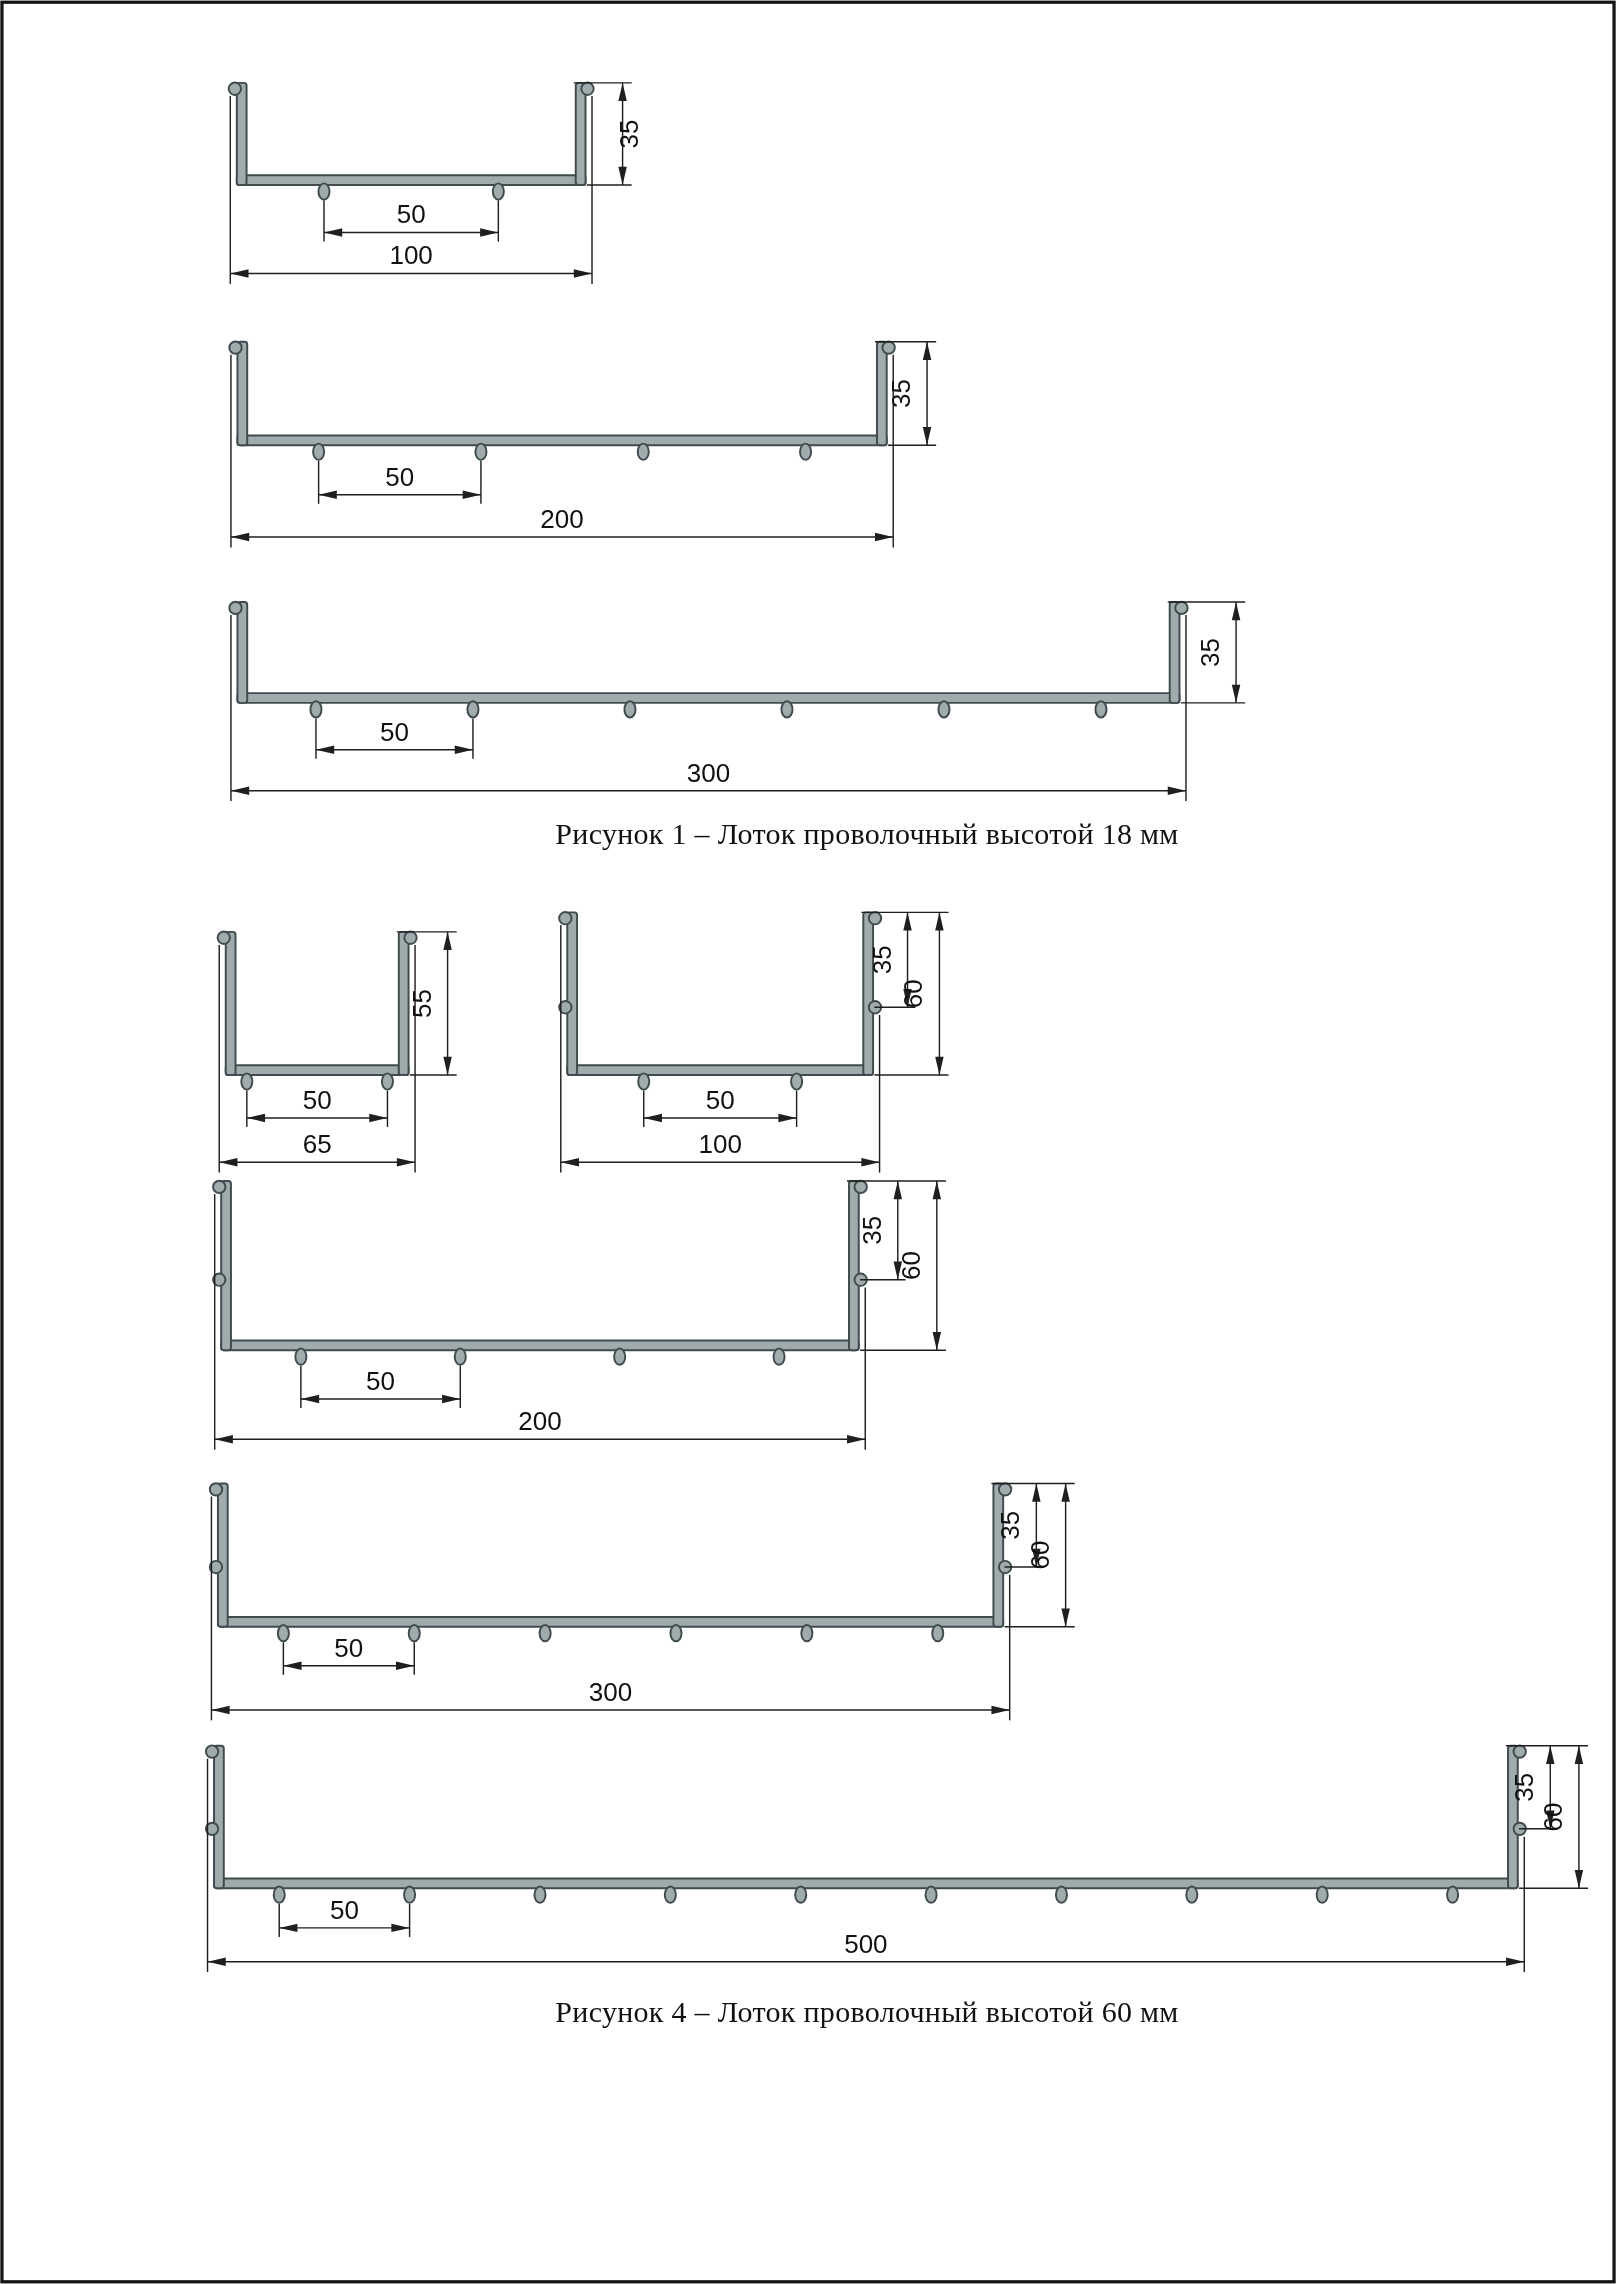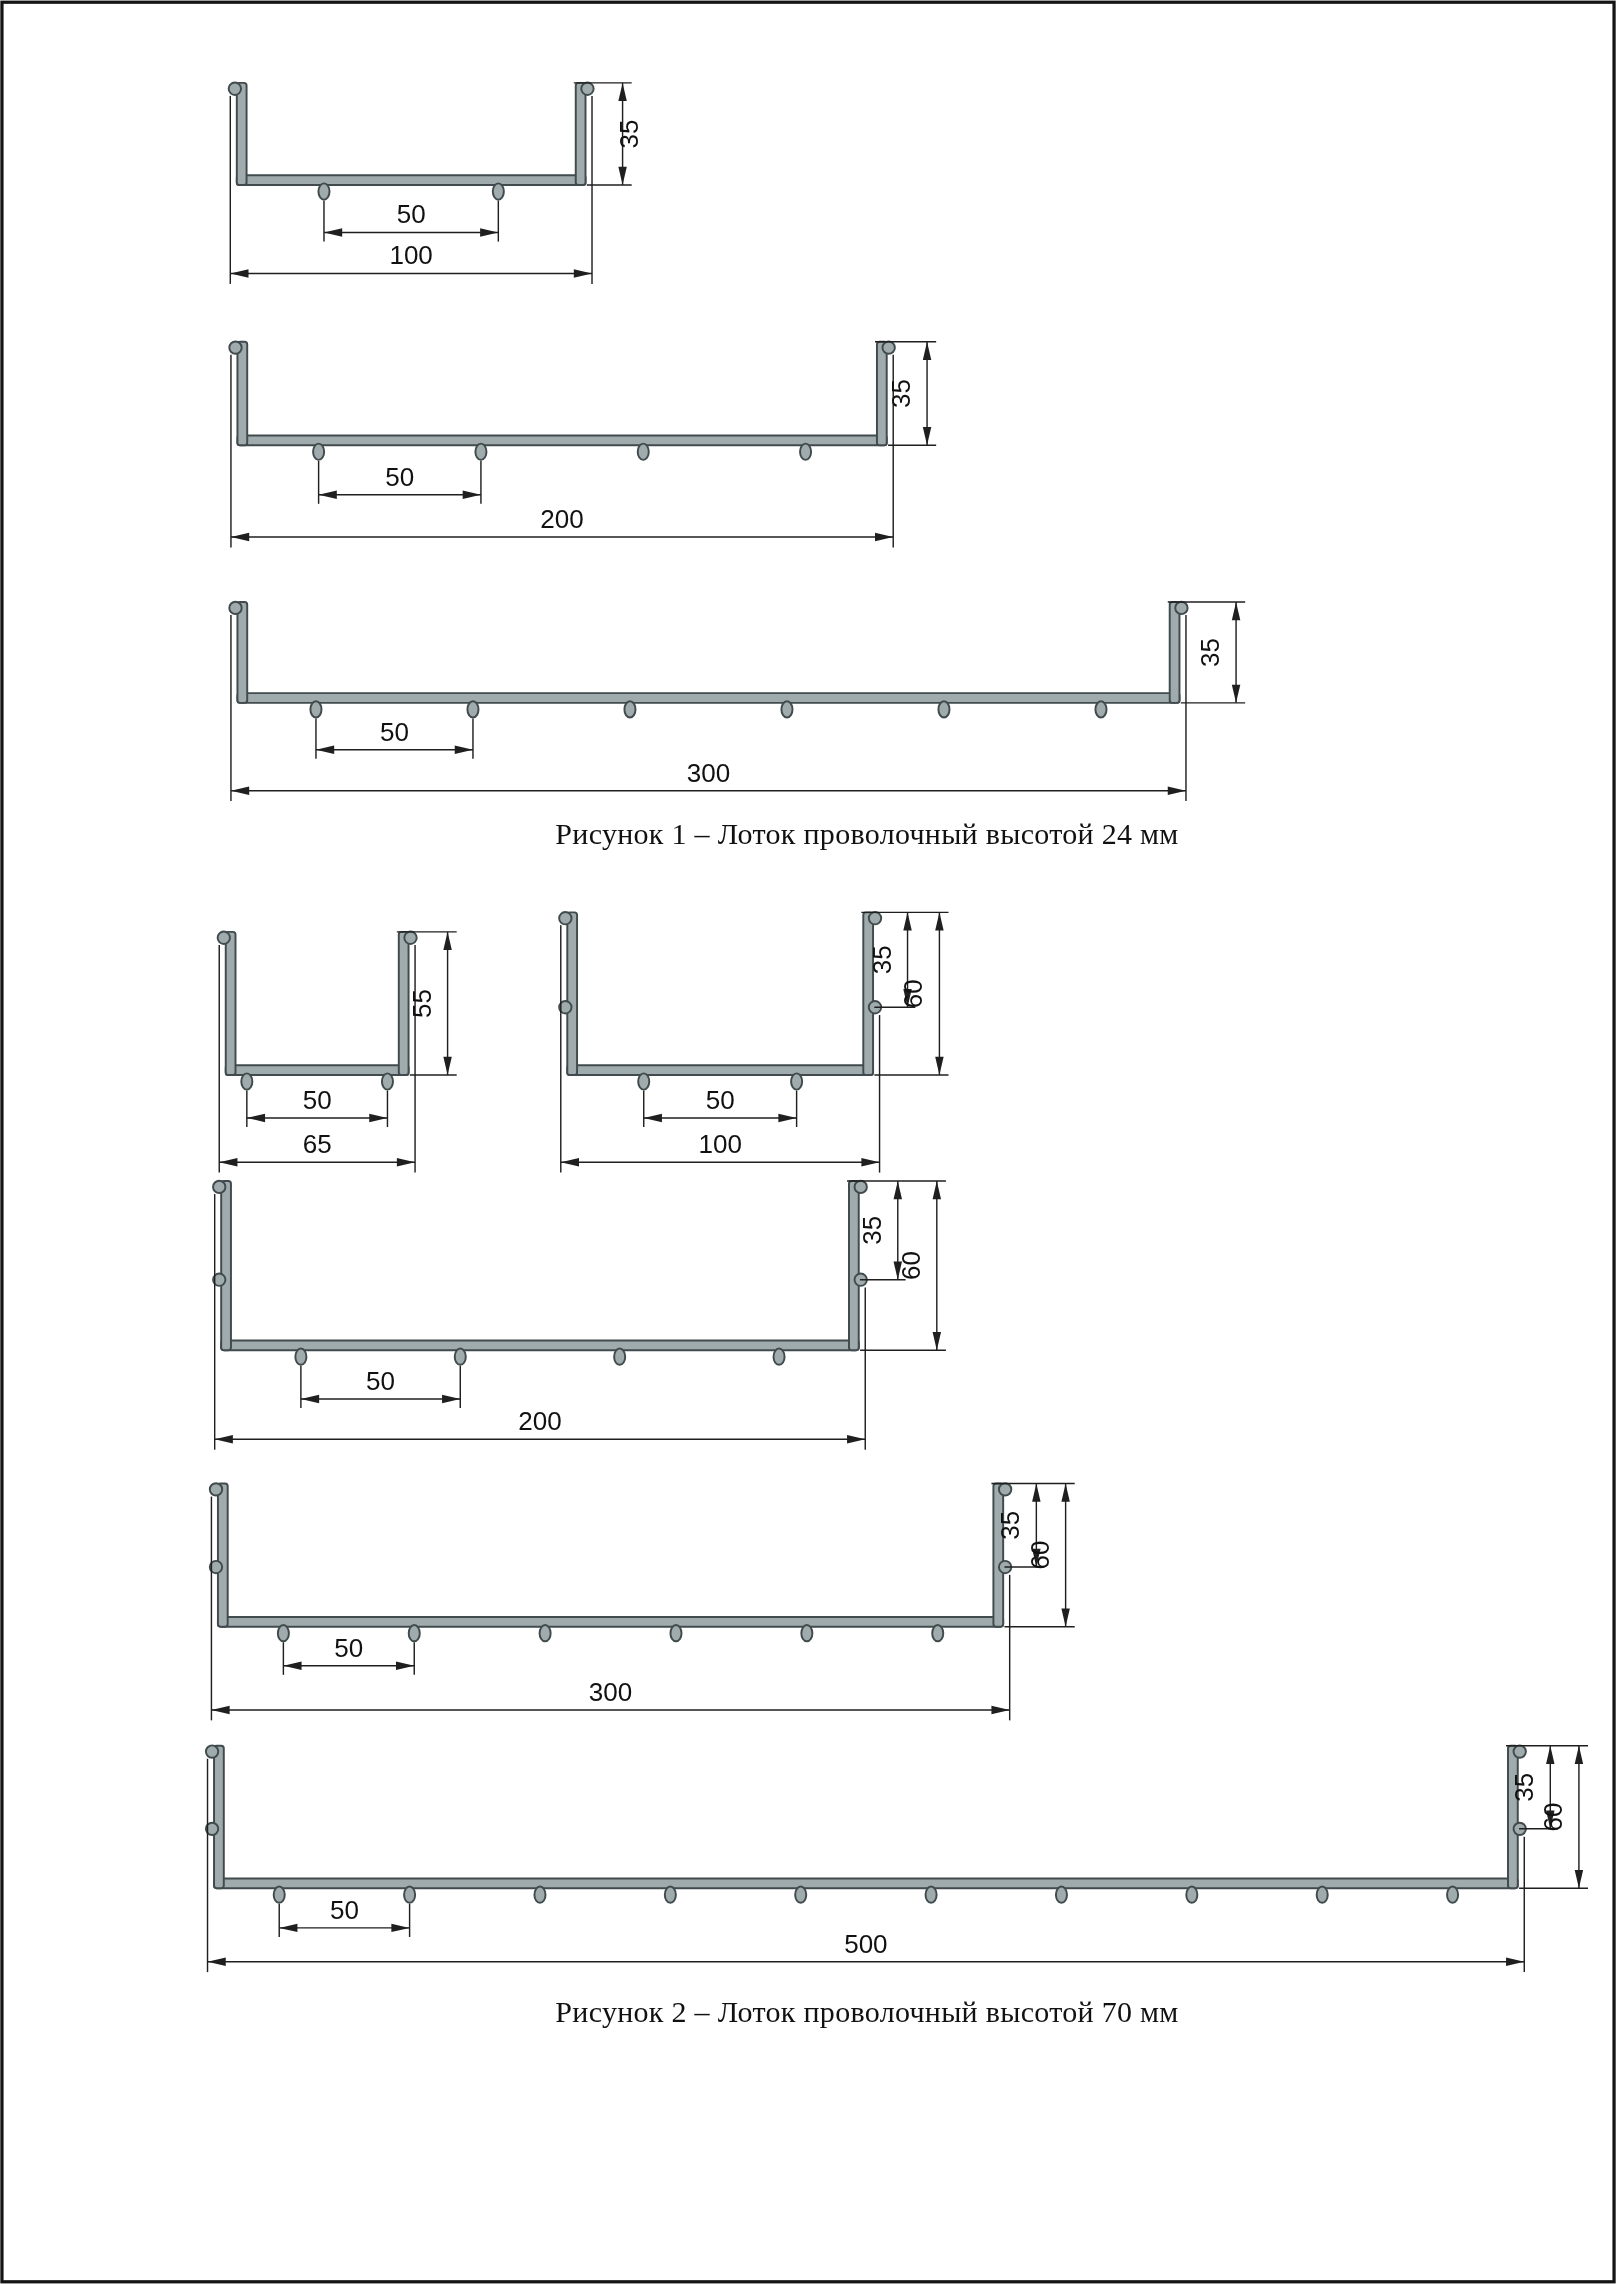--- a/index.html
+++ b/index.html
@@ -285,16 +285,16 @@
         <line x1="2383" y1="2683" x2="2383" y2="2810.75" stroke="#1f1f1f" stroke-width="2.2"></line>
         <polygon points="2383,2683 2389.5,2711 2376.5,2711" fill="#1f1f1f"></polygon>
         <polygon points="2383,2810.75 2376.5,2782.75 2389.5,2782.75" fill="#1f1f1f"></polygon>
         <text x="2357" y="2746.875" fill="#111111" font-size="40" font-family="&quot;Liberation Sans&quot;, sans-serif" text-anchor="middle" transform="rotate(-90 2357 2746.875)">35</text>
         <line x1="2427" y1="2683" x2="2427" y2="2902" stroke="#1f1f1f" stroke-width="2.2"></line>
         <polygon points="2427,2683 2433.5,2711 2420.5,2711" fill="#1f1f1f"></polygon>
         <polygon points="2427,2902 2420.5,2874 2433.5,2874" fill="#1f1f1f"></polygon>
         <text x="2401" y="2792.5" fill="#111111" font-size="40" font-family="&quot;Liberation Sans&quot;, sans-serif" text-anchor="middle" transform="rotate(-90 2401 2792.5)">60</text>
       </g>
     </svg>
-  <div class="caption" id="caption-1" style="left: 867px; top: 817px;">Рисунок 1 – Лоток проволочный высотой 24 мм</div>
-  <div class="caption" id="caption-2" style="left: 867px; top: 1995px;">Рисунок 2 – Лоток проволочный высотой 70 мм</div>
+  <div class="caption" id="caption-1" style="left: 867px; top: 817px;">Рисунок 1 – Лоток проволочный высотой 18 мм</div>
+  <div class="caption" id="caption-2" style="left: 867px; top: 1995px;">Рисунок 4 – Лоток проволочный высотой 60 мм</div>
 </div>
 
 
 </body></html>

